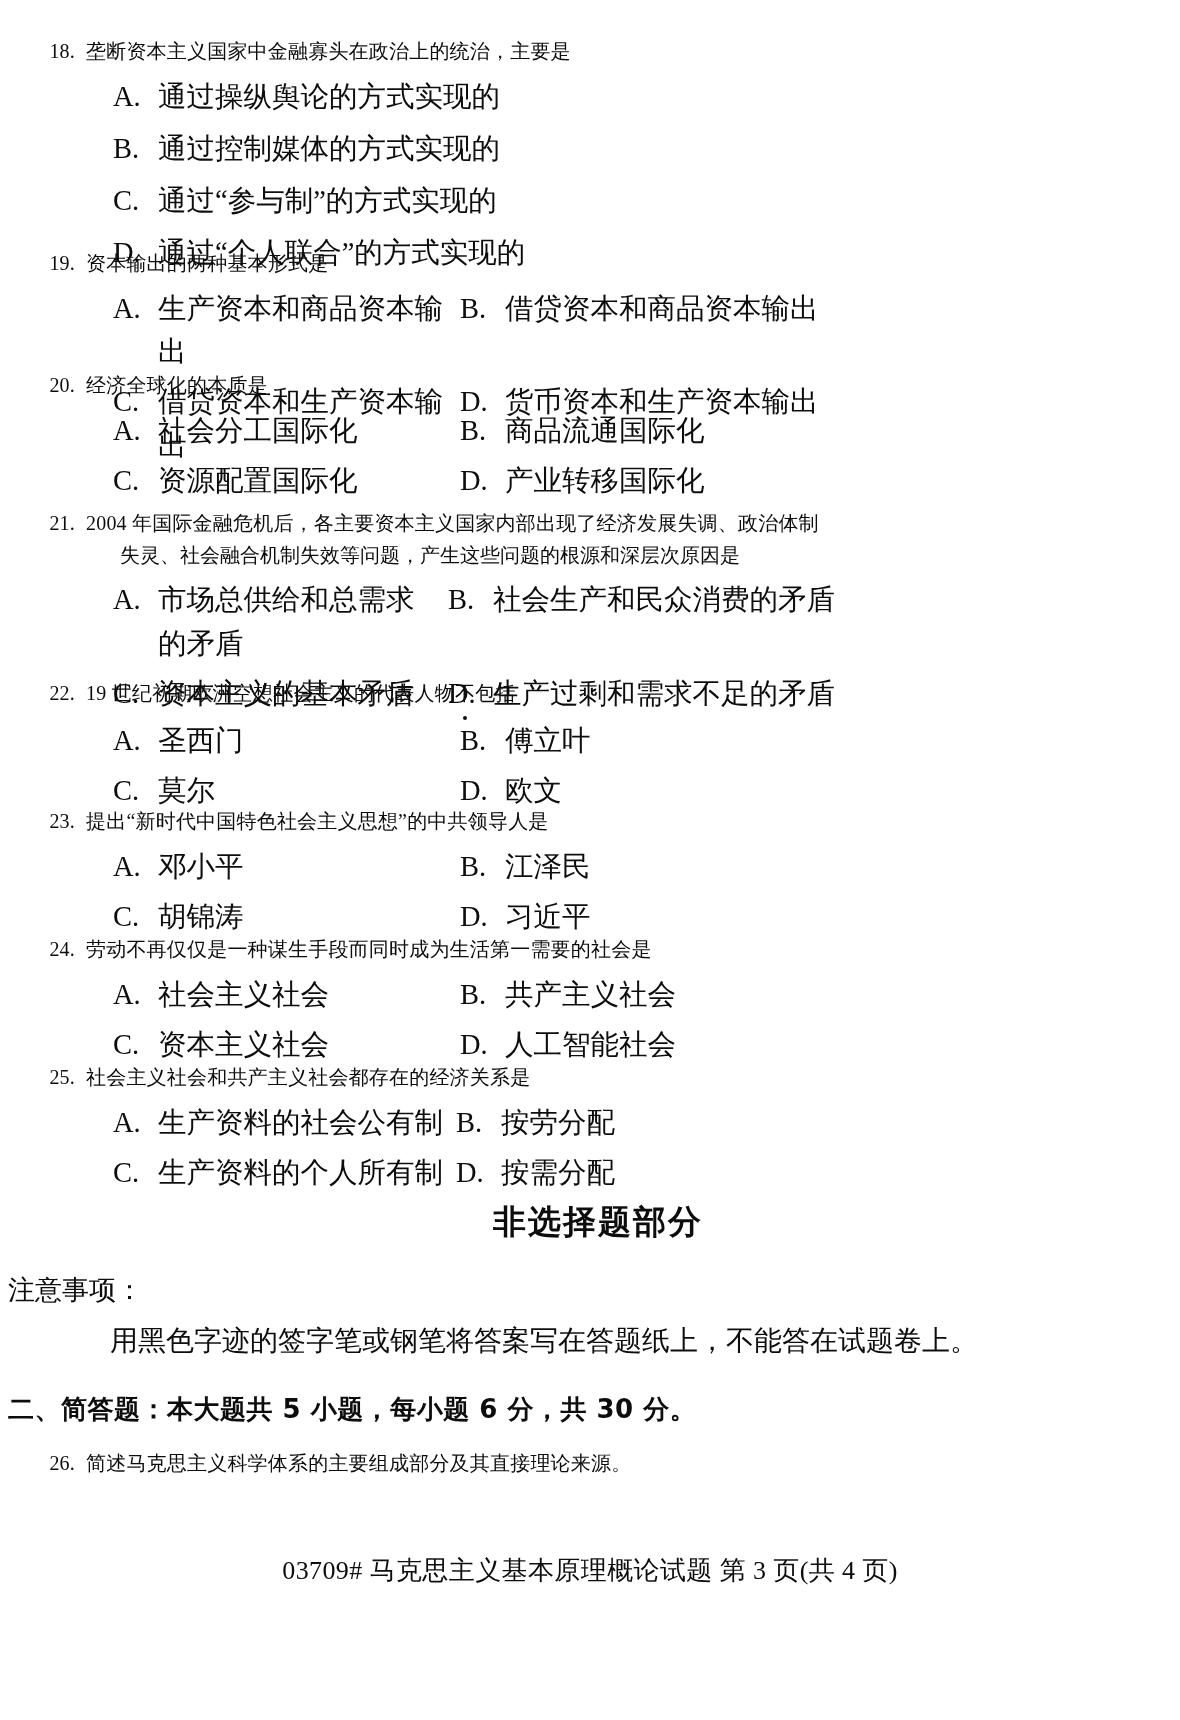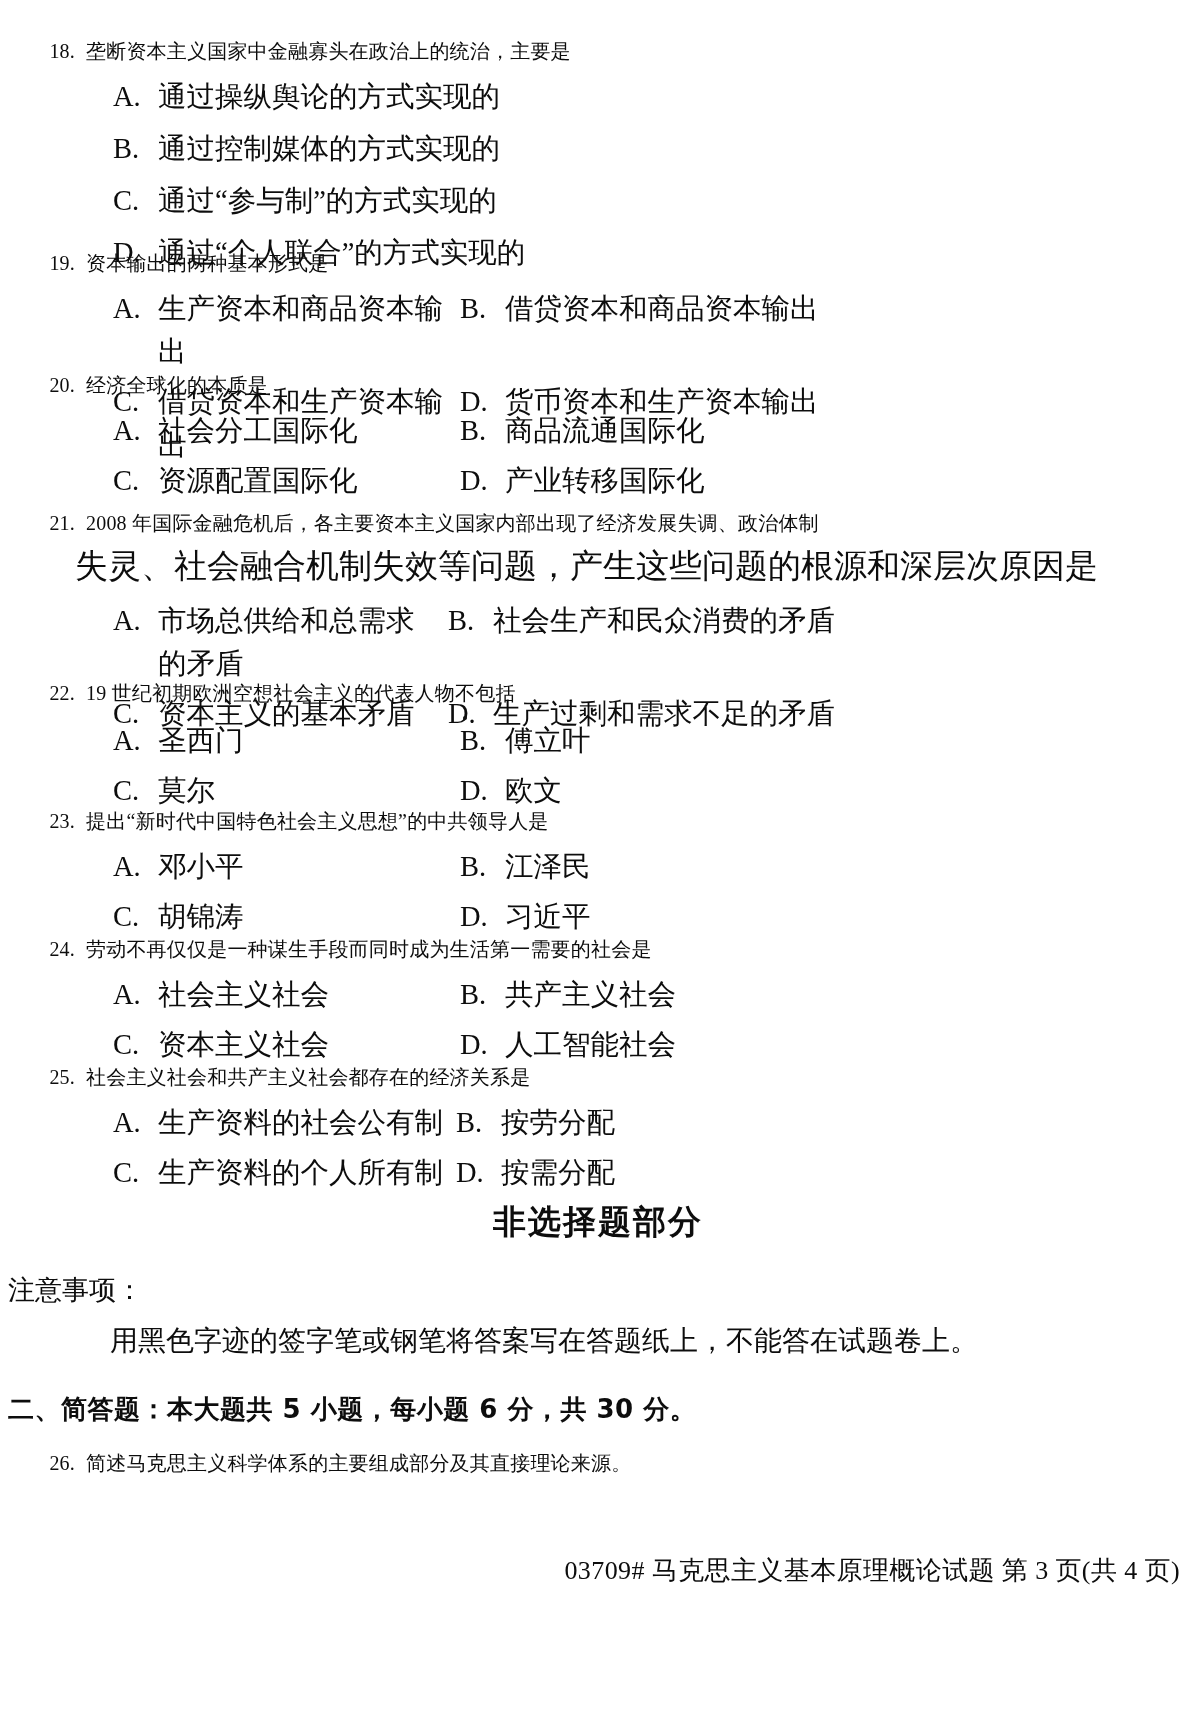--- a/index.html
+++ b/index.html
@@ -36,22 +36,22 @@
     text-align: right;
     padding-right: 11px;
     box-sizing: border-box;
     white-space: nowrap;
   }
   .q-text {
     flex: 1;
     padding-right: 40px;
   }
   .q-line2 {
-    padding-left: 75px;
-    font-size: 33px;
+    padding-left: 120px;
+    font-size: 20px;
     line-height: 1.58;
   }
 
   
   .opts {
     display: block;
     margin-top: 2px;
   }
   .opt-row {
     display: flex;
@@ -216,21 +216,21 @@
           <span class="opt-label">D.</span>
           <span class="opt-body">产业转移国际化</span>
         </div>
       </div>
     </div>
   </div>
 
   <div class="abs" style="top:508px;">
     <div class="q-stem">
       <span class="q-num">21.</span>
-      <span class="q-text" style="padding-right:0;">2008 年国际金融危机后，各主要资本主义国家内部出现了经济发展失调、政治体制</span>
+      <span class="q-text" style="padding-right:0;">2004 年国际金融危机后，各主要资本主义国家内部出现了经济发展失调、政治体制</span>
     </div>
     <div class="q-line2">失灵、社会融合机制失效等问题，产生这些问题的根源和深层次原因是</div>
     <div class="opts">
       <div class="opt-row" style="margin-top:7px;">
         <div class="opt opt-col-a" style="width:440px;min-width:440px;">
           <span class="opt-label">A.</span>
           <span class="opt-body">市场总供给和总需求的矛盾</span>
         </div>
         <div class="opt opt-col-b">
           <span class="opt-label">B.</span>
@@ -374,15 +374,15 @@
 
   <div class="abs big-section" style="top:1392px;">二、简答题：本大题共 5 小题，每小题 6 分，共 30 分。</div>
 
   <div class="abs" style="top:1448px;">
     <div class="q-stem">
       <span class="q-num">26.</span>
       <span class="q-text">简述马克思主义科学体系的主要组成部分及其直接理论来源。</span>
     </div>
   </div>
 
-  <div class="footer" style="top:1553px;text-align:right;">03709# 马克思主义基本原理概论试题 第 3 页(共 4 页)</div>
+  <div class="footer" style="top:1553px;">03709# 马克思主义基本原理概论试题 第 3 页(共 4 页)</div>
 
 </div>
 
 </body></html>

